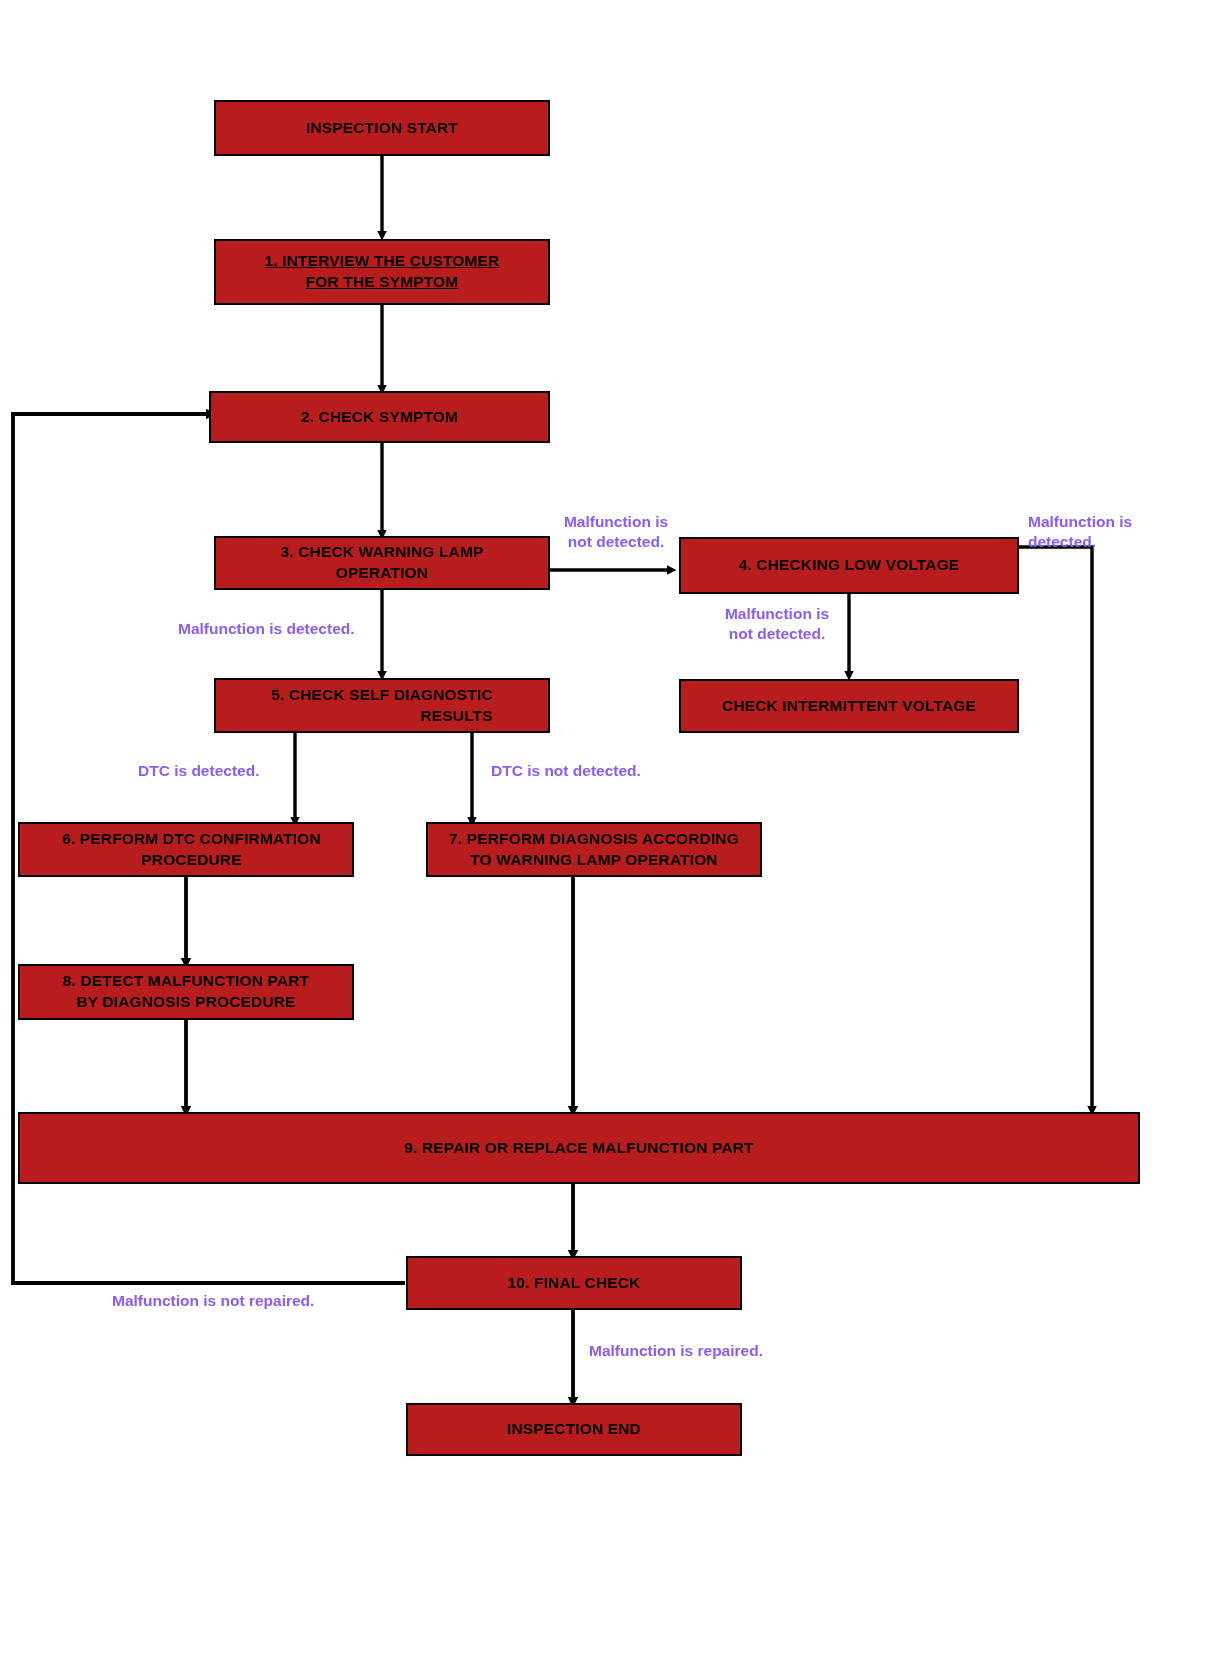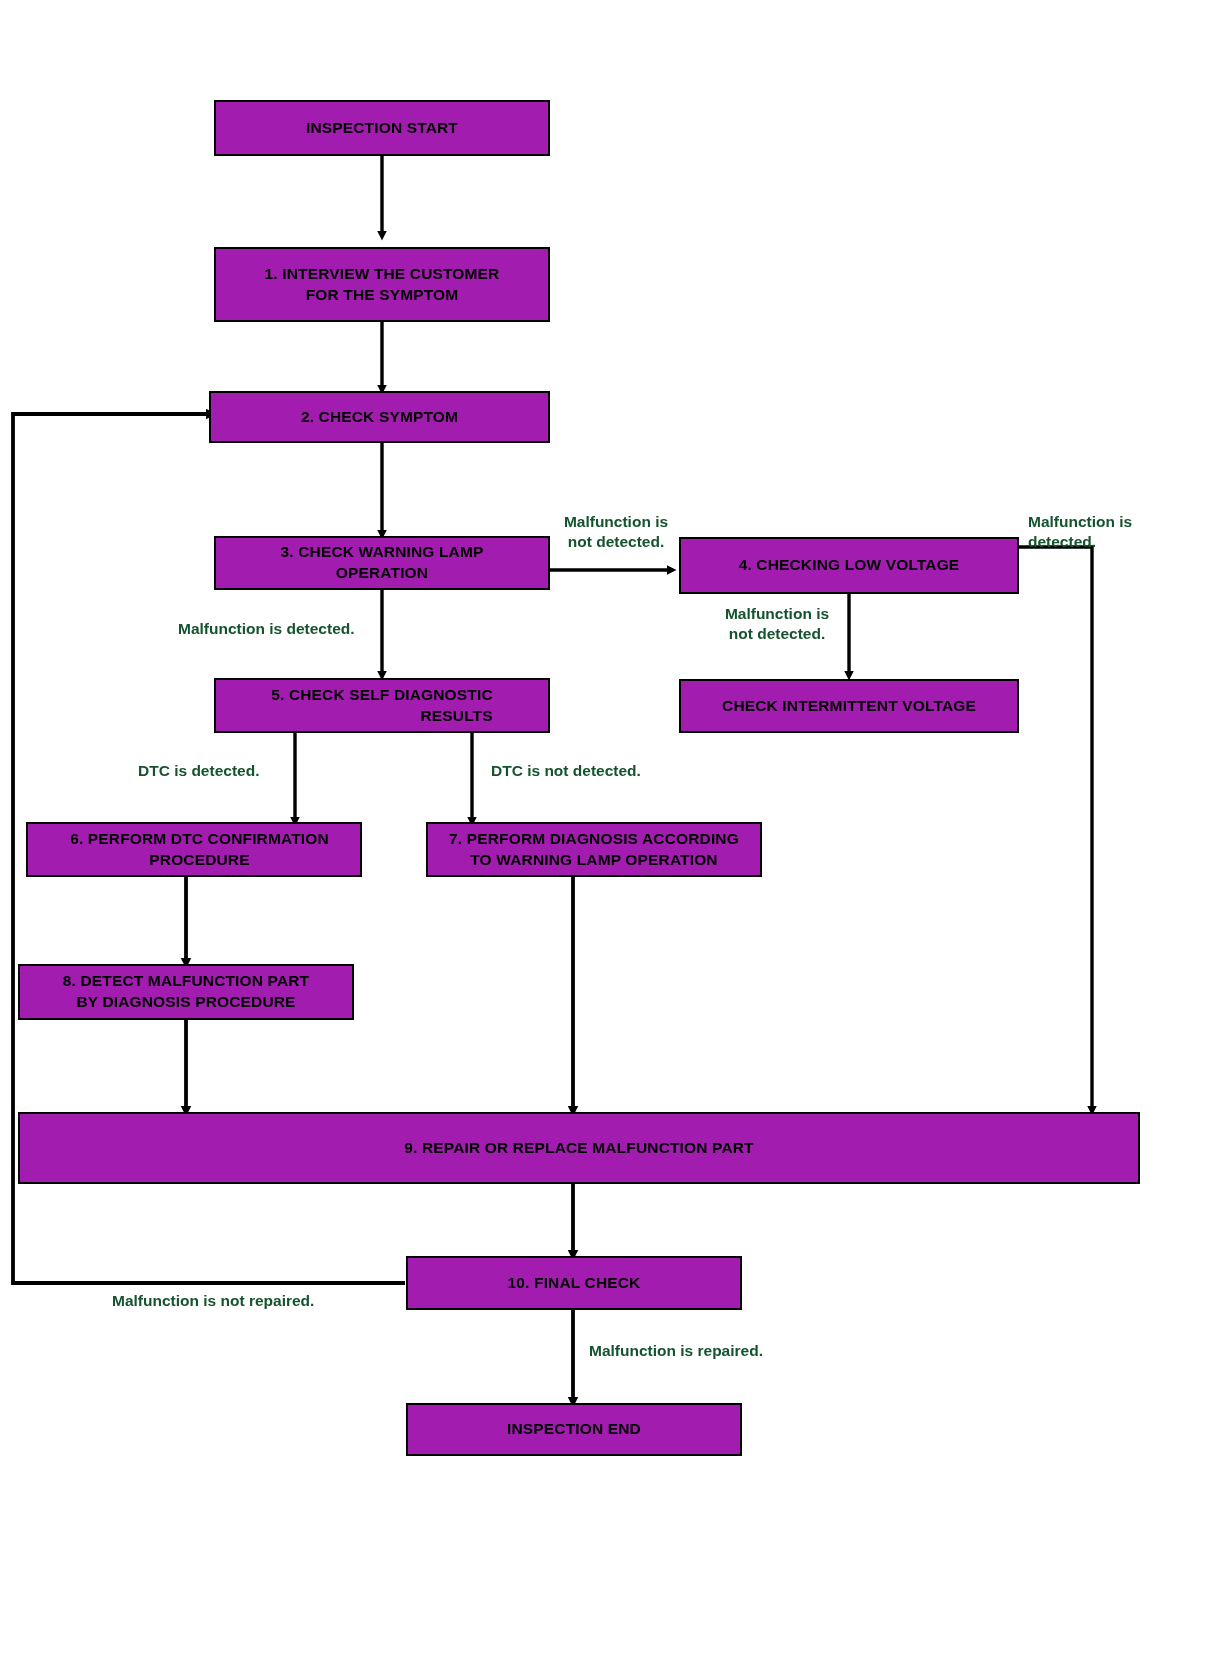--- a/index.html
+++ b/index.html
@@ -19,39 +19,39 @@
     position: absolute;
     left: 0; top: 0;
     width: 1216px;
     height: 1660px;
     pointer-events: none;
   }
   .node {
     position: absolute;
     box-sizing: border-box;
     border: 2px solid #000000;
-    background: #a21caf;
+    background: #b91c1c;
     display: flex;
     align-items: center;
     justify-content: center;
     text-align: center;
     font-size: 15.5px;
     font-weight: bold;
     letter-spacing: 0.15px;
     line-height: 1.34;
     color: #000000;
     padding: 2px 6px;
     z-index: 3;
   }
   .node .txt { display: block; white-space: pre-line; }
   .edge-label {
     position: absolute;
     font-size: 15.5px;
     font-weight: bold;
-    color: #14532d;
+    color: #8b5cf6;
     line-height: 1.32;
     white-space: pre-line;
     z-index: 4;
     background: transparent;
   }
   .lbl-center { text-align: center; }
   .lbl-left { text-align: left; }
 </style>
 </head>
 <body>
@@ -96,21 +96,21 @@
 
     <path d="M405,1283 L13,1283 L13,414 L207,414" fill="none" stroke="#000" stroke-width="3.8" marker-end="url(#ahs)"></path>
 
     <line x1="573" y1="1310" x2="573" y2="1398" stroke="#000" stroke-width="3.8" marker-end="url(#ahs)"></line>
   </svg>
 
   <div class="node" style="left:214px; top:100px; width:336px; height:56px;">
     <span class="txt">INSPECTION START</span>
   </div>
 
-  <div class="node" style="left:214px; top:247px; width:336px; height:75px;">
+  <div class="node" style="left:214px; top:239px; width:336px; height:66px;text-decoration:underline;">
     <span class="txt">1. INTERVIEW THE CUSTOMER
 FOR THE SYMPTOM</span>
   </div>
 
   <div class="node" style="left:209px; top:391px; width:341px; height:52px;">
     <span class="txt">2. CHECK SYMPTOM</span>
   </div>
 
   <div class="node" style="left:214px; top:536px; width:336px; height:54px;">
     <span class="txt">3. CHECK WARNING LAMP
@@ -123,21 +123,21 @@
 
   <div class="node" style="left:679px; top:679px; width:340px; height:54px;">
     <span class="txt">CHECK INTERMITTENT VOLTAGE</span>
   </div>
 
   <div class="node" style="left:214px; top:678px; width:336px; height:55px;text-align:right;">
     <span class="txt">5. CHECK SELF DIAGNOSTIC
 RESULTS</span>
   </div>
 
-  <div class="node" style="left:26px; top:822px; width:336px; height:55px;padding-left:17px;">
+  <div class="node" style="left:18px; top:822px; width:336px; height:55px;padding-left:17px;">
     <span class="txt">6. PERFORM DTC CONFIRMATION
 PROCEDURE</span>
   </div>
 
   <div class="node" style="left:426px; top:822px; width:336px; height:55px;">
     <span class="txt">7. PERFORM DIAGNOSIS ACCORDING
 TO WARNING LAMP OPERATION</span>
   </div>
 
   <div class="node" style="left:18px; top:964px; width:336px; height:56px;">

